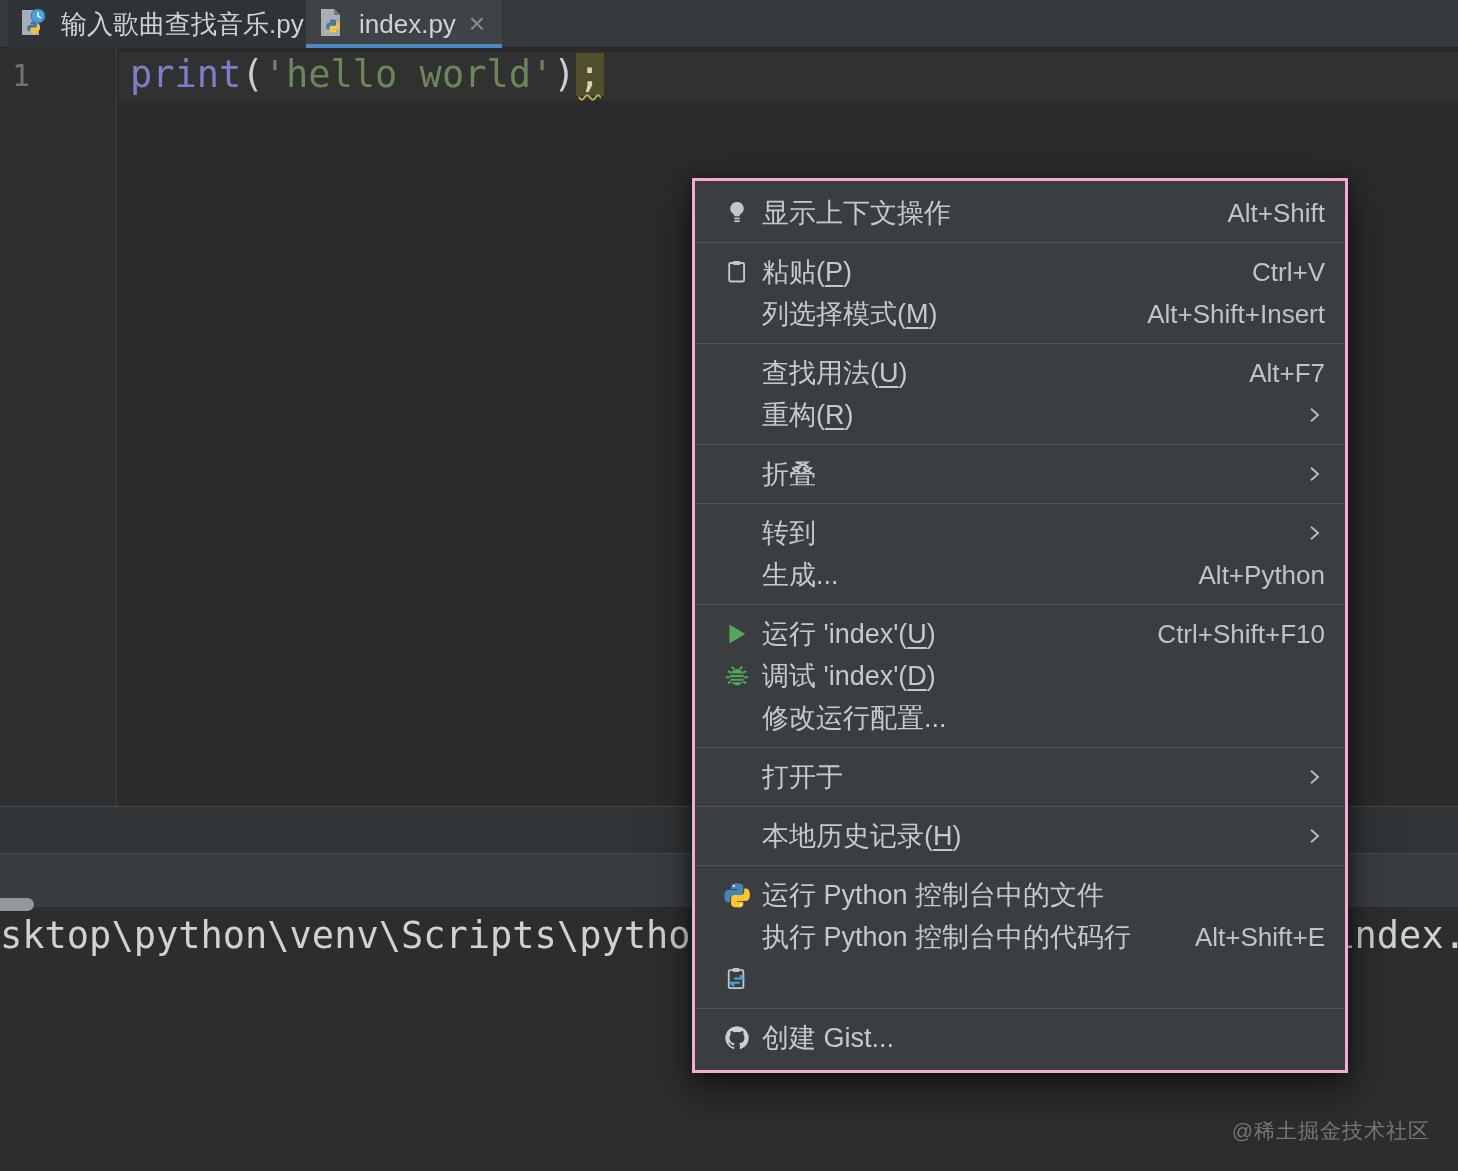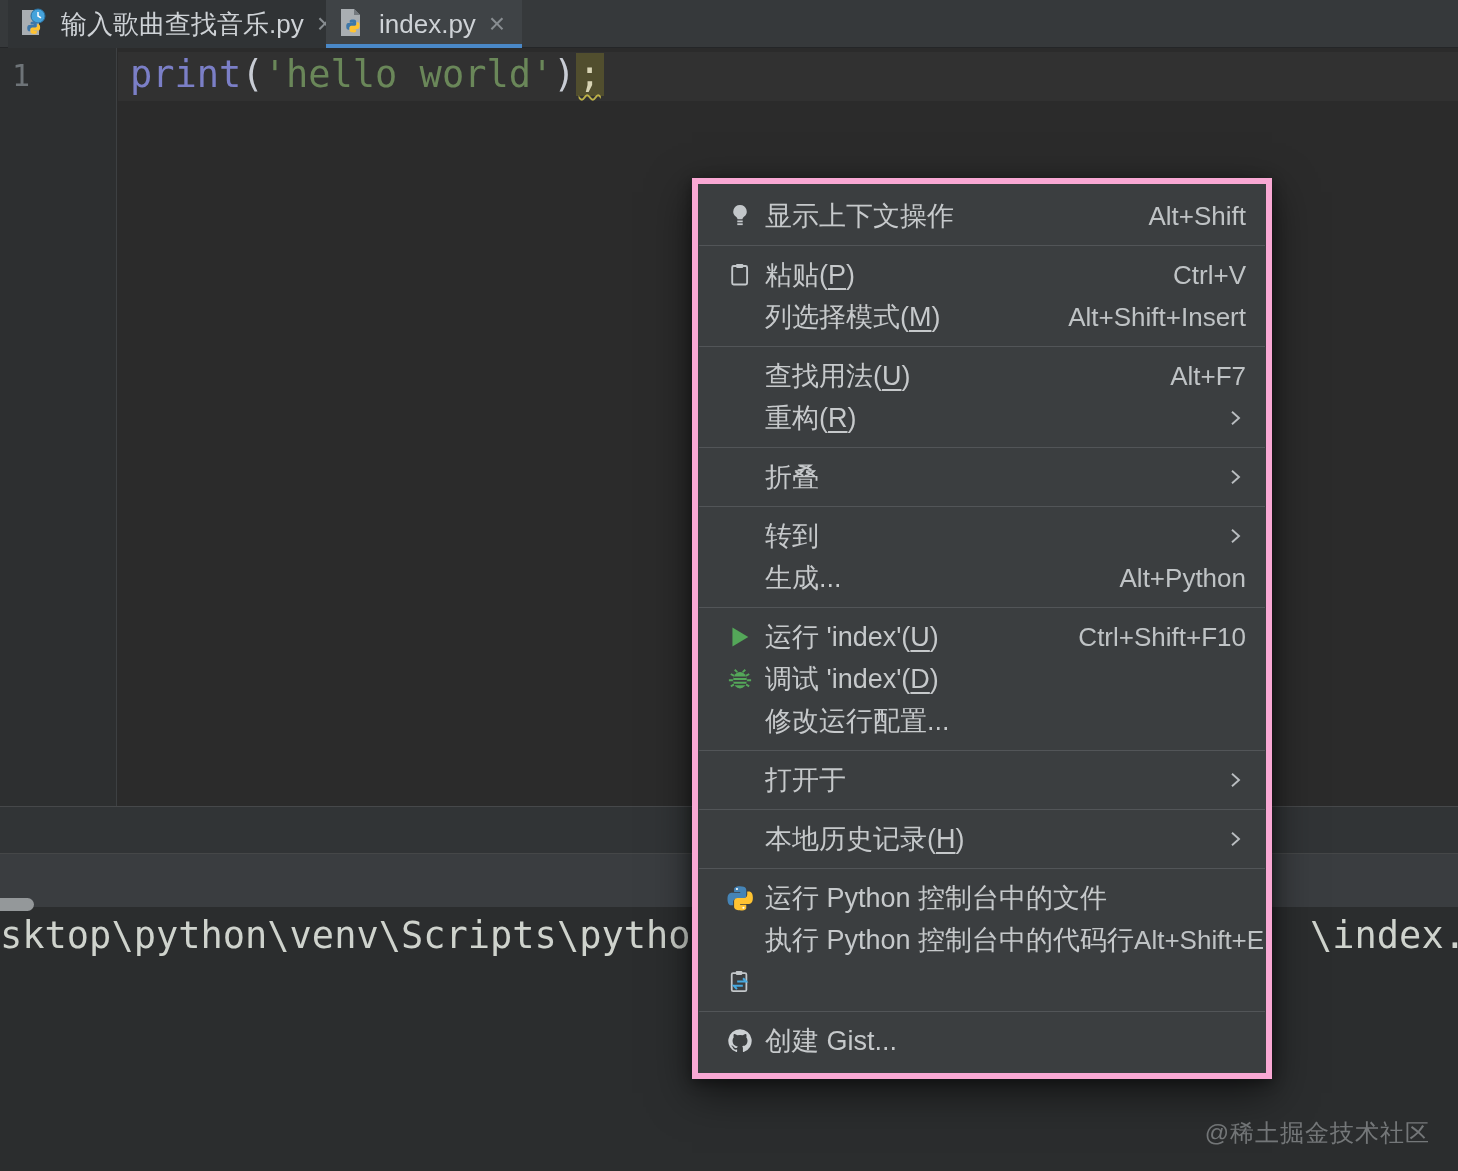--- a/index.html
+++ b/index.html
@@ -43,26 +43,26 @@
   .band1 { position:absolute; left:0; top:807px; width:100%; height:46px; background:#313436; }
   .hr2 { position:absolute; left:0; top:853px; width:100%; height:1px; background:#454748; }
   .band2 { position:absolute; left:0; top:854px; width:100%; height:53px; background:#3a3d40; }
   .console { position:absolute; left:0; top:907px; width:100%; height:264px; background:#2b2d2e; }
   .thumb { position:absolute; left:0; top:-9px; width:34px; height:13px;
            background:#94989a; border-radius:0 7px 7px 0; }
   .context { position:absolute; top:7px; font-family:"DejaVu Sans Mono", monospace;
              font-size:37px; color:#cfd3cd; white-space:pre; }
   .conleft { left:0; }
   .conright { left:1310px; }
-  .watermark { position:absolute; right:28px; top:1117px; font-size:24px;
+  .watermark { position:absolute; right:28px; top:1117px; font-size:21px;
                color:rgba(190,193,196,0.5); letter-spacing:1px; }
 
   
-  .menu { position:absolute; left:692px; top:178px; width:580px;
-          background:#3b3e40; border:6px solid #f9a8d4; padding:11px 0;
+  .menu { position:absolute; left:692px; top:178px; width:656px;
+          background:#3b3e40; border:3px solid #f9a8d4; padding:11px 0;
           box-shadow:0 14px 40px rgba(0,0,0,.55), 0 3px 12px rgba(0,0,0,.4); }
   .mi { display:flex; align-items:center; height:42px; padding-right:20px; }
   .mi .micon { width:26px; height:26px; margin:0 12px 0 29px; display:inline-flex;
                align-items:center; justify-content:center; flex:none; }
   .mi .micon svg { width:26px; height:26px; }
   .mi .mlabel { font-size:27px; color:#c6c9cb; white-space:nowrap; }
   .mi .mlabel .mn { text-decoration:underline; text-underline-offset:4px; }
   .mi .msc { margin-left:auto; font-size:26px; color:#bfc3c5; white-space:nowrap; }
   .mi .mchev { margin-left:auto; display:inline-flex; }
   .msep { height:1px; background:#525558; margin:8px 1px; }
@@ -82,21 +82,21 @@
             <path d="M18 5v4l3 1.8" stroke="#fff" stroke-width="1.5" fill="none"></path>
             <g transform="translate(7,14) scale(0.6)">
               <path fill="#3e77a8" d="M11 1C5.5 1 6 3.4 6 3.4v2.5h5.2v.7H3.9S.4 6.2.4 11.8c0 5.6 3 5.4 3 5.4h1.8v-2.6s-.1-3 3-3h5.2s2.9 0 2.9-2.8V4s.4-3-5.3-3z"></path>
               <path fill="#ffc331" d="M11.3 21.6c5.5 0 5-2.4 5-2.4v-2.5h-5.2V16h7.3s3.5.4 3.5-5.2c0-5.6-3-5.4-3-5.4h-1.8V8s.1 3-3 3H8.9s-2.9 0-2.9 2.8v4.6s-.4 3 5.3 3z"></path>
             </g>
           </svg>
         </span>
         <span class="tlabel">输入歌曲查找音乐.py</span>
         <span class="tclose">×</span>
       </div>
-      <div class="tab active" style="left: 326px; min-width: 196px;">
+      <div class="tab active" style="left: 306px; min-width: 196px;">
         <span class="ticon">
           <svg viewBox="0 0 30 32" width="30" height="32">
             <path d="M3 2h13l6 6v21H3z" fill="#a9aeb2"></path>
             <path d="M16 2l6 6h-6z" fill="#73797e"></path>
             <g transform="translate(8,12) scale(0.62)">
               <path fill="#3e77a8" d="M11 1C5.5 1 6 3.4 6 3.4v2.5h5.2v.7H3.9S.4 6.2.4 11.8c0 5.6 3 5.4 3 5.4h1.8v-2.6s-.1-3 3-3h5.2s2.9 0 2.9-2.8V4s.4-3-5.3-3z"></path>
               <path fill="#ffc331" d="M11.3 21.6c5.5 0 5-2.4 5-2.4v-2.5h-5.2V16h7.3s3.5.4 3.5-5.2c0-5.6-3-5.4-3-5.4h-1.8V8s.1 3-3 3H8.9s-2.9 0-2.9 2.8v4.6s-.4 3 5.3 3z"></path>
             </g>
           </svg>
         </span>

